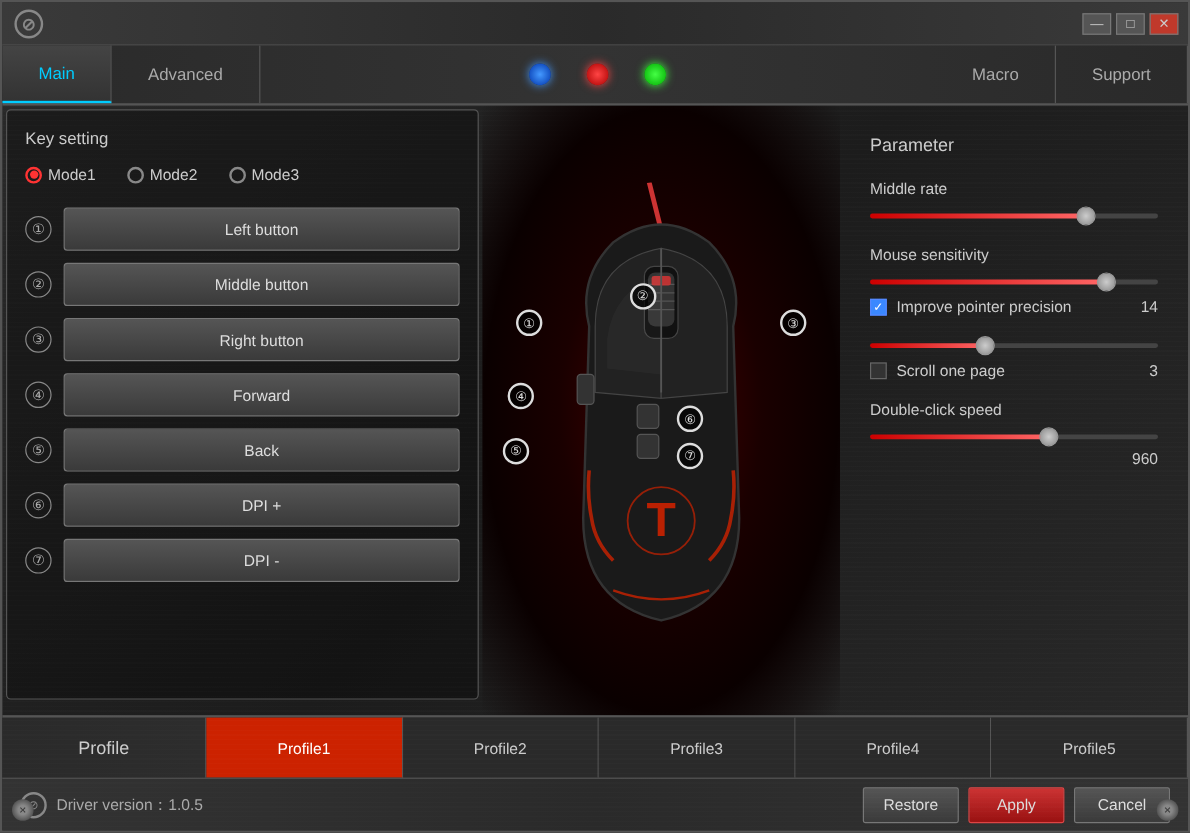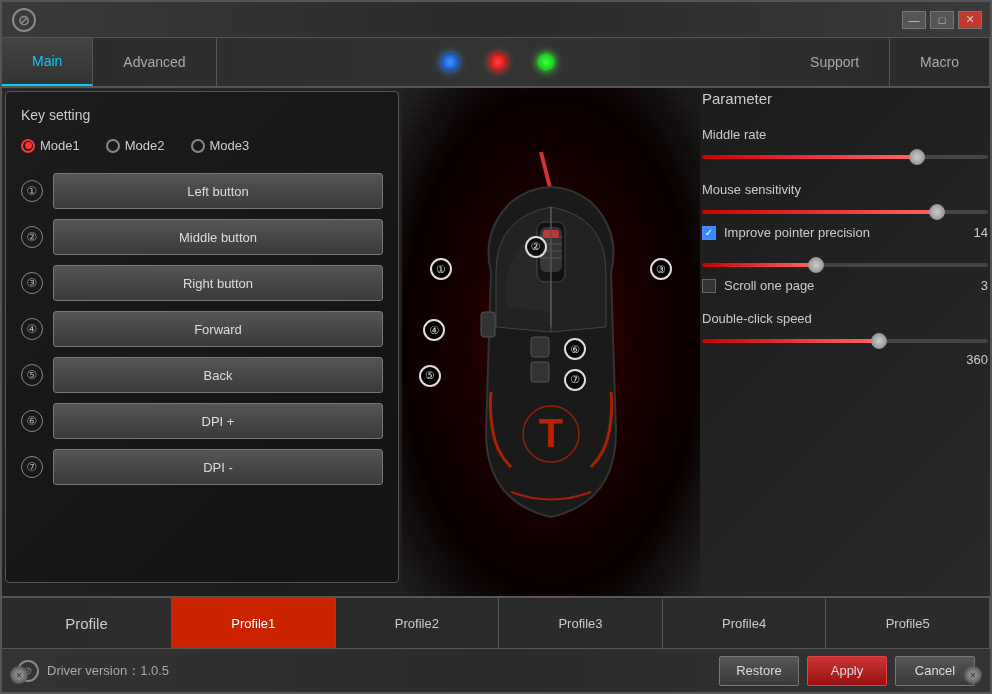--- a/index.html
+++ b/index.html
@@ -264,21 +264,21 @@
       color: #ddd;
       font-size: 11px;
       display: flex;
       align-items: center;
       justify-content: center;
     }
 
     
     .right-panel {
       width: 290px;
-      padding: 2px;
+      padding: 25px;
     }
 
     .parameter-title {
       color: #ccc;
       font-size: 15px;
       margin-bottom: 20px;
     }
 
     .param-section {
       margin-bottom: 18px;
@@ -506,22 +506,22 @@
   </div>
 
   <div class="nav-bar">
     <div class="nav-tab active">Main</div>
     <div class="nav-tab">Advanced</div>
     <div class="nav-center-dots">
       <div class="dot blue"></div>
       <div class="dot red"></div>
       <div class="dot green"></div>
     </div>
+    <div class="nav-tab">Macro</div>
     <div class="nav-tab">Support</div>
-    <div class="nav-tab">Macro</div>
   </div>
 
   <div class="main-content">
 
     <div class="left-panel">
       <div class="key-setting-box">
         <div class="key-setting-title">Key setting</div>
 
         <div class="mode-selector">
           <div class="radio-option">
@@ -659,21 +659,21 @@
           <span class="checkbox-value">3</span>
         </div>
       </div>
 
       <div class="param-section">
         <div class="param-label">Double-click speed</div>
         <div class="slider-container">
           <div class="slider-track" style="background: linear-gradient(90deg, #cc0000, #ff6666 62%, #444 62%);"></div>
           <div class="slider-thumb" style="left: 62%;"></div>
         </div>
-        <div class="slider-value">360</div>
+        <div class="slider-value">960</div>
       </div>
     </div>
   </div>
 
   <div class="profile-bar">
     <div class="profile-label">Profile</div>
     <div class="profile-tabs">
       <div class="profile-tab active">Profile1</div>
       <div class="profile-tab">Profile2</div>
       <div class="profile-tab">Profile3</div>

